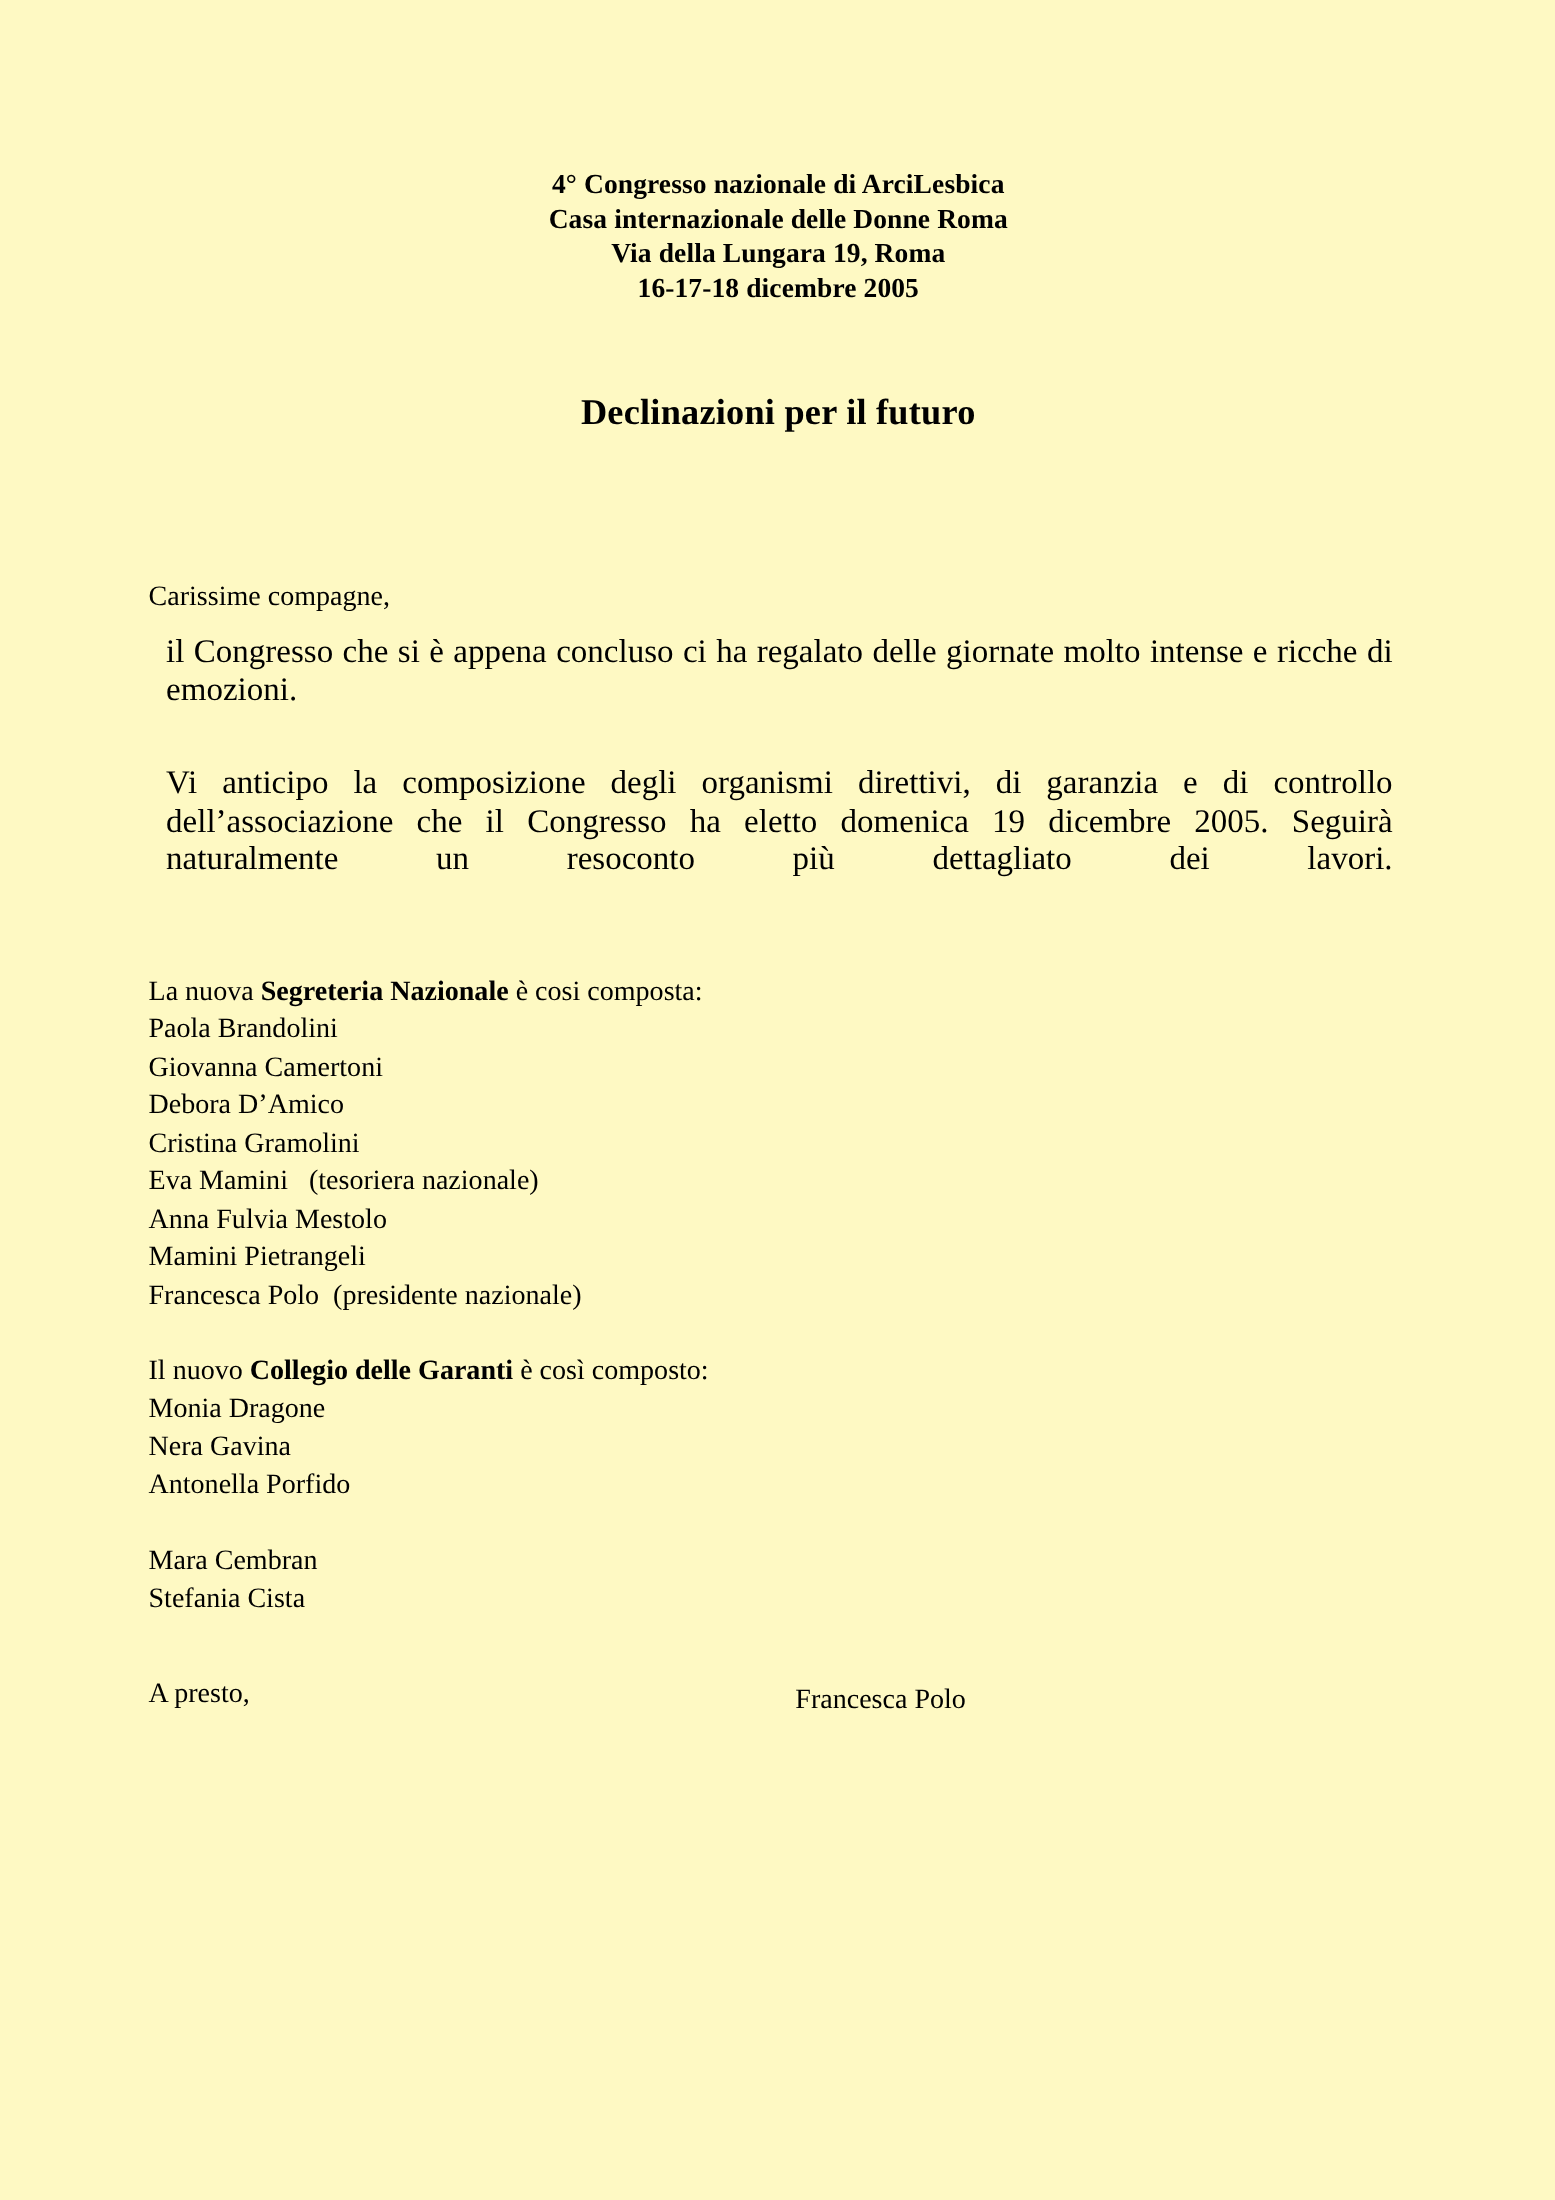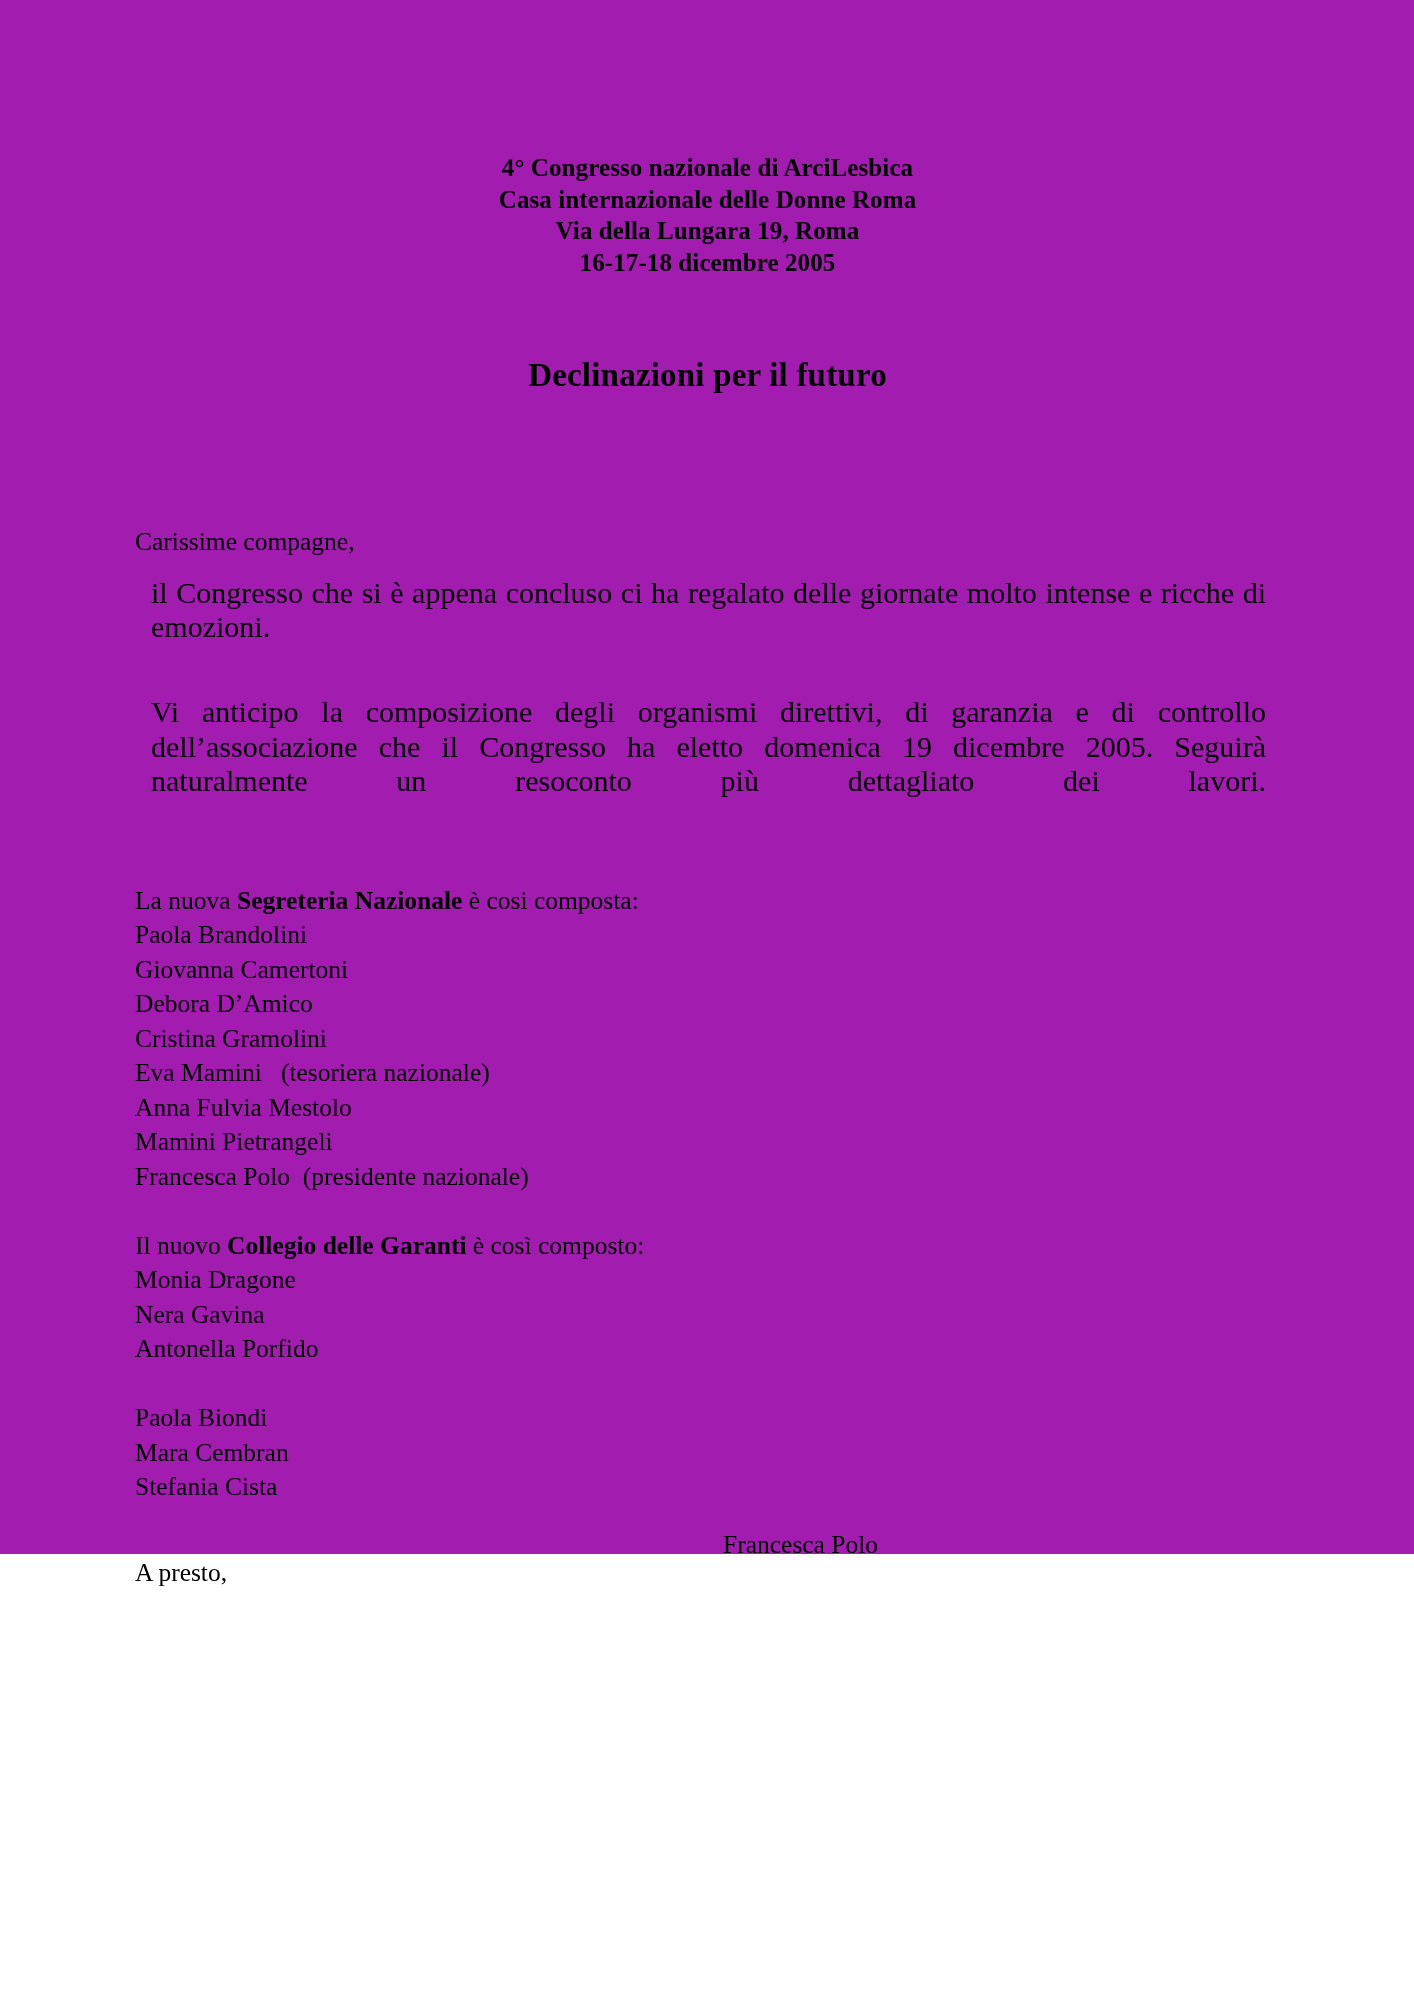--- a/index.html
+++ b/index.html
@@ -12,22 +12,22 @@
     width: 1414px;
     height: 2000px;
     font-family: "Liberation Serif", "DejaVu Serif", serif;
     color: #000000;
     -webkit-font-smoothing: antialiased;
   }
 
   .page {
     position: relative;
     width: 1414px;
-    height: 1554px;
-    background: #a21caf;
+    height: 2000px;
+    background: #fef9c3;
     box-sizing: border-box;
   }
 
   
   .letterhead {
     position: absolute;
     left: 135px;
     top: 152px;
     width: 1145px;
     text-align: center;
@@ -165,21 +165,20 @@
     <div>
       <p class="line"><span>Il nuovo </span><b>Collegio delle Garanti</b><span> è così composto:</span></p>
       <p class="line">Monia Dragone</p>
       <p class="line">Nera Gavina</p>
       <p class="line">Antonella Porfido</p>
     </div>
 
     <div class="spacer-line"></div>
 
     <div>
-      <p class="line">Paola Biondi</p>
       <p class="line">Mara Cembran</p>
       <p class="line">Stefania Cista</p>
     </div>
 
     <div class="spacer-line"></div>
     <div class="spacer-half"></div>
 
     <p class="closing">A presto,</p>
 
   </div>

